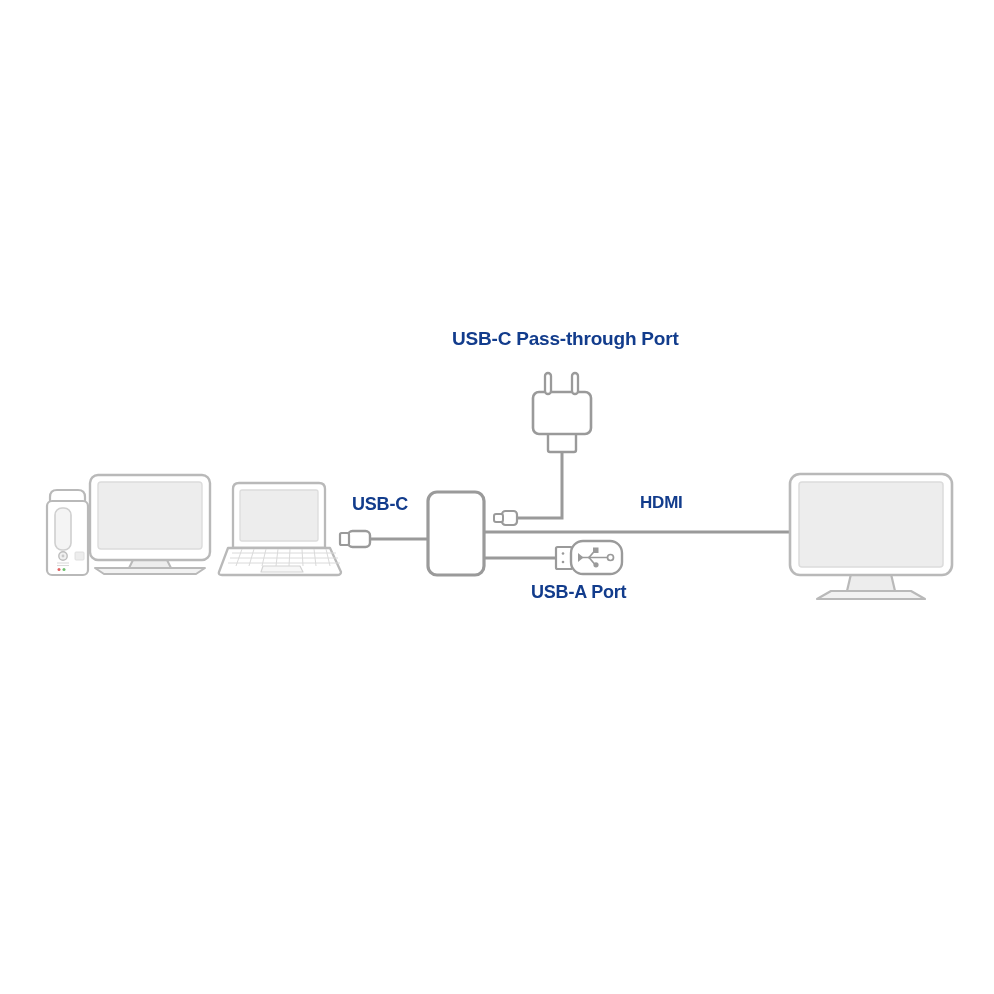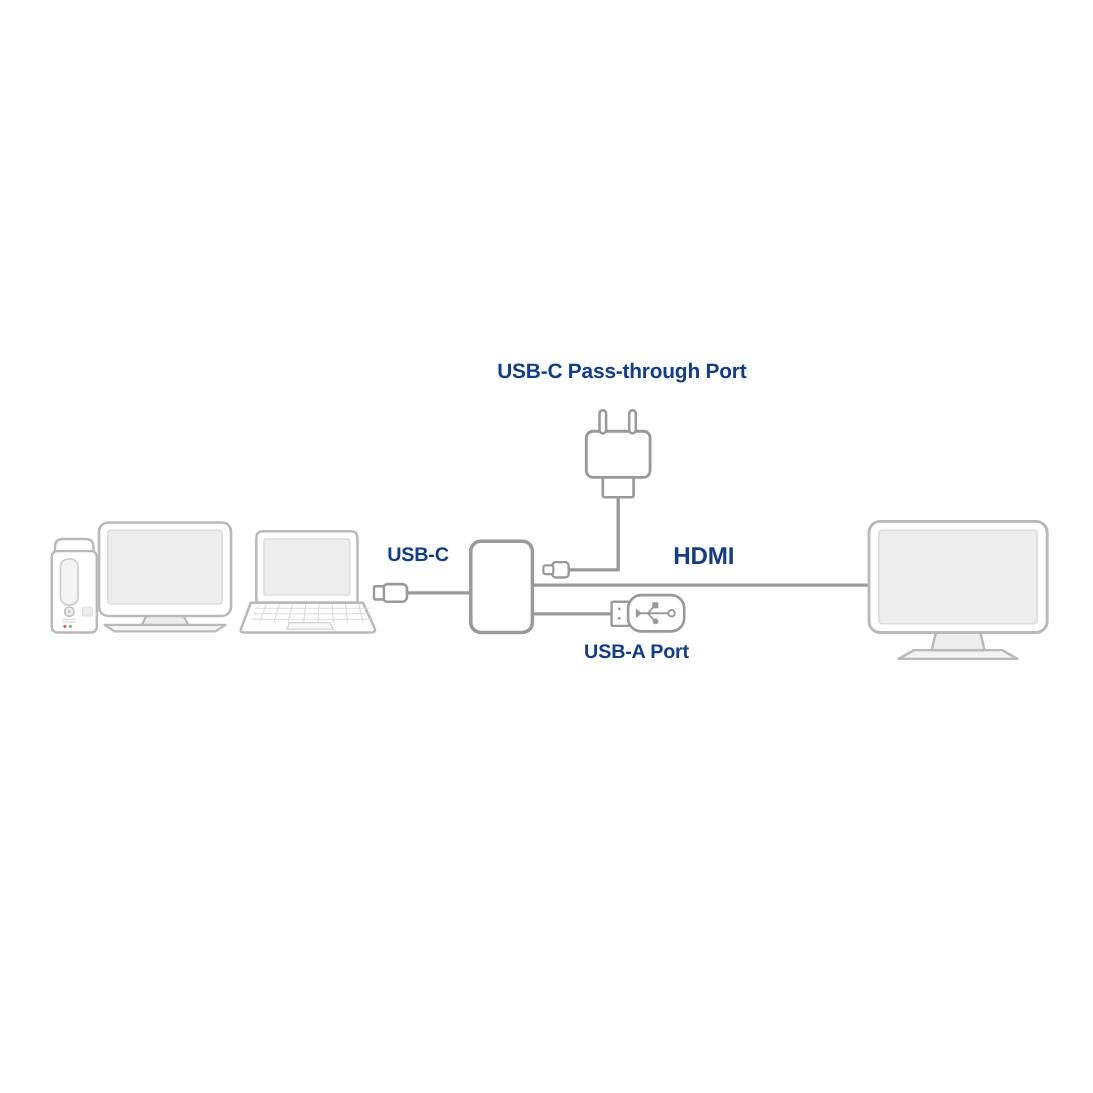--- a/index.html
+++ b/index.html
@@ -14,21 +14,21 @@
     position:absolute;
     color:#123c8c;
     font-weight:bold;
     font-family:"Liberation Sans", sans-serif;
     white-space:nowrap;
     letter-spacing:-0.2px;
   }
   #lbl-passthrough{left:452px;top:328px;font-size:19px;}
   #lbl-usbc{left:336px;top:494px;font-size:18px;margin-left:16px;}
   #lbl-usba{left:531px;top:582px;font-size:18px;}
-  #lbl-hdmi{left:612px;top:493px;font-size:22px;}
+  #lbl-hdmi{left:640px;top:493px;font-size:17px;}
   svg{position:absolute;left:0;top:0;}
 </style>
 </head>
 <body>
 
 <div id="stage">
 
   <svg width="994" height="994" viewBox="0 0 994 994">
 
     <g>

